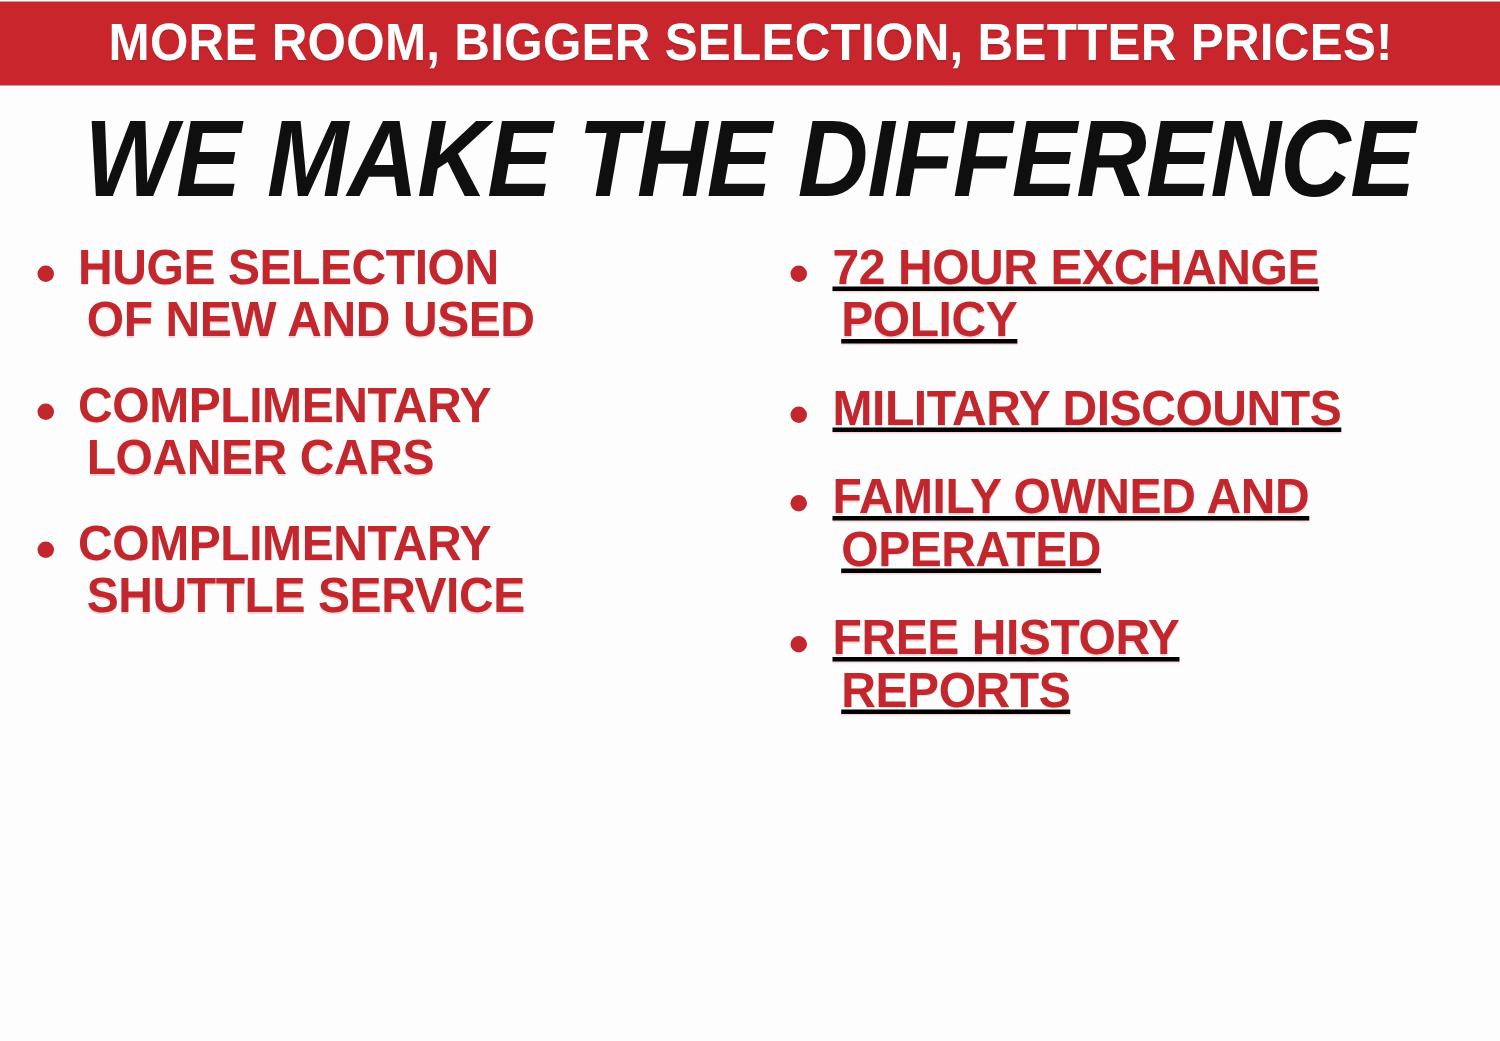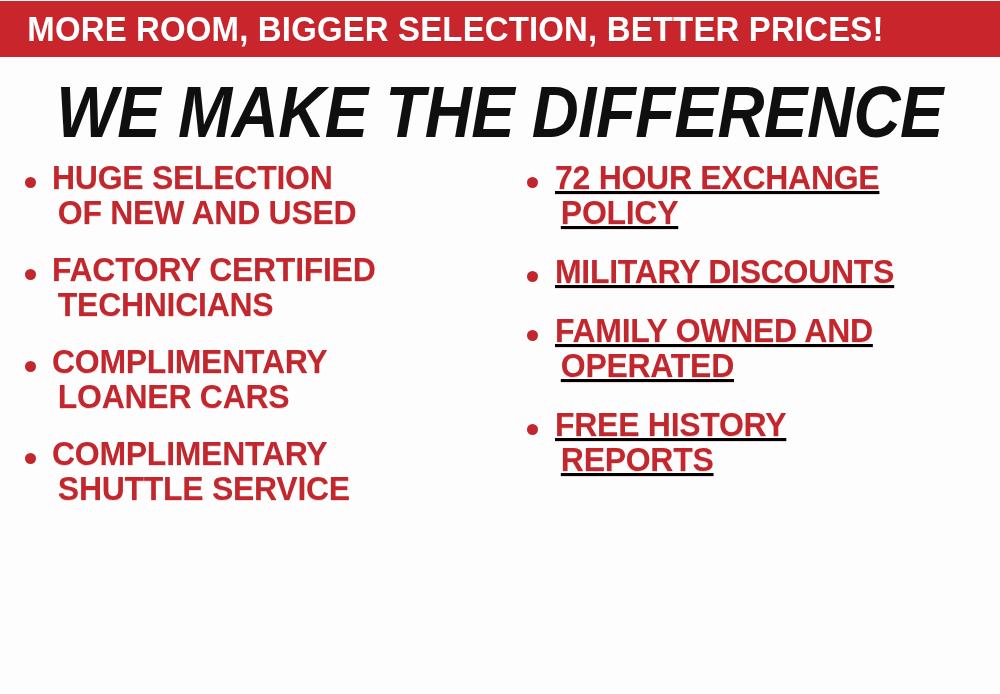--- a/index.html
+++ b/index.html
@@ -21,20 +21,21 @@
   
   .banner {
     position: absolute;
     left: 0;
     top: 1px;
     width: 1000px;
     height: 56px;
     background: #c8262c;
     display: flex;
     align-items: center;
+    justify-content: center;
   }
   .banner-text {
     color: #ffffff;
     font-family: "Liberation Sans", sans-serif;
     font-weight: bold;
     font-size: 35px;
     line-height: 36px;
     letter-spacing: 0.2px;
     transform: scaleX(0.94);
     transform-origin: center center;
@@ -43,21 +44,21 @@
   }
 
   
   .headline-wrap {
     position: absolute;
     left: 0;
     top: 64px;
     width: 1000px;
     height: 84px;
     display: flex;
-    align-items: flex-end;
+    align-items: center;
     justify-content: center;
   }
   .headline {
     color: #100f0f;
     font-family: "Liberation Sans", sans-serif;
     font-weight: bold;
     font-style: italic;
     font-size: 70px;
     line-height: 72px;
     letter-spacing: -0.5px;
@@ -133,27 +134,20 @@
 
       <div class="bullet-item">
         <span class="dot"></span>
         <span class="item-text">
           <span>HUGE SELECTION</span>
           <span class="l2">OF NEW AND USED</span>
         </span>
       </div>
 
 
-      <div class="bullet-item">
-        <span class="dot"></span>
-        <span class="item-text">
-          <span>FACTORY CERTIFIED</span>
-          <span class="l2">TECHNICIANS</span>
-        </span>
-      </div>
 
       <div class="bullet-item">
         <span class="dot"></span>
         <span class="item-text">
           <span>COMPLIMENTARY</span>
           <span class="l2">LOANER CARS</span>
         </span>
       </div>
 
       <div class="bullet-item">

